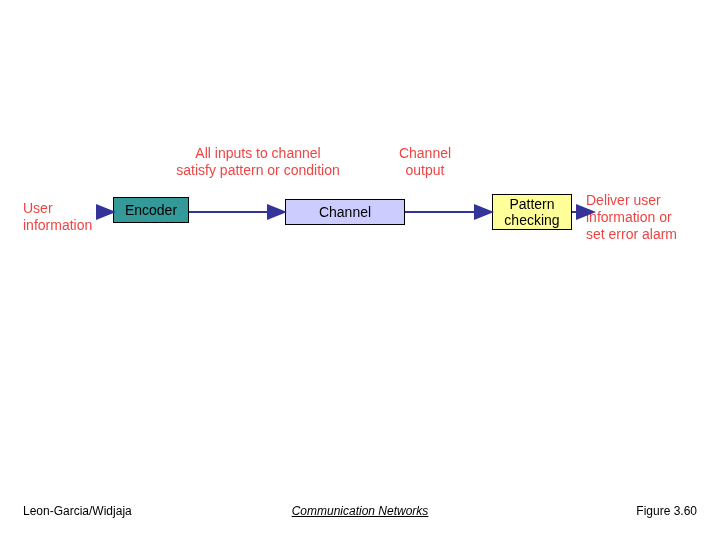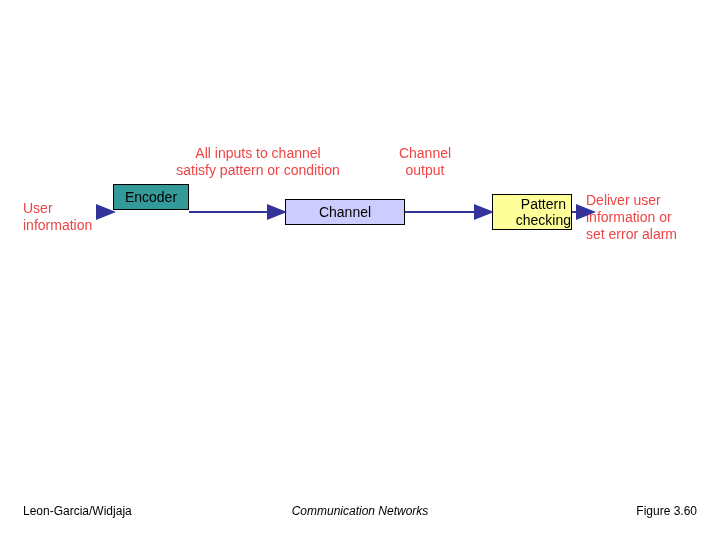--- a/index.html
+++ b/index.html
@@ -46,29 +46,29 @@
 <div class="label" style="left:380px; top:145px; width:90px; text-align:center; white-space:pre-line;">Channel
 output</div>
 
 <div class="label" style="left:23px; top:200px; width:90px; white-space:pre-line;">User
 information</div>
 
 <div class="label" style="left:586px; top:192px; width:120px; white-space:pre-line;">Deliver user
 information or
 set error alarm</div>
 
-<div class="box" style="left:113px; top:184px; width:76px; height:26px; background:#339999;">
+<div class="box" style="left:113px; top:197px; width:76px; height:26px; background:#339999;">
   <span>Encoder</span>
 </div>
 
 <div class="box" style="left:285px; top:199px; width:120px; height:26px; background:#ccccff;">
   <span>Channel</span>
 </div>
 
-<div class="box" style="left:492px; top:194px; width:80px; height:36px; background:#ffff99; white-space:pre-line; text-align:center;justify-content:flex-end;">
+<div class="box" style="left:492px; top:194px; width:80px; height:36px; background:#ffff99; white-space:pre-line; text-align:center;">
   <span>Pattern
 checking</span>
 </div>
 
 <svg class="arrow" style="left:0; top:0;" width="720" height="540">
   <defs>
     <marker id="ah" markerWidth="10" markerHeight="8" refX="8" refY="4" orient="auto">
       <polygon points="0,0 10,4 0,8" fill="#333399"></polygon>
     </marker>
   </defs>
@@ -76,14 +76,14 @@
   <line x1="100" y1="212" x2="112" y2="212" stroke="#333399" stroke-width="2" marker-end="url(#ah)"></line>
 
   <line x1="189" y1="212" x2="283" y2="212" stroke="#333399" stroke-width="2" marker-end="url(#ah)"></line>
 
   <line x1="405" y1="212" x2="490" y2="212" stroke="#333399" stroke-width="2" marker-end="url(#ah)"></line>
 
   <line x1="572" y1="212" x2="592" y2="212" stroke="#333399" stroke-width="2" marker-end="url(#ah)"></line>
 </svg>
 
 <div class="footer" style="left:23px; bottom:22px;">Leon-Garcia/Widjaja</div>
-<div class="footer" style="left:0; right:0; bottom:22px; text-align:center; font-style:italic;">Communication Networks</div>
+<div class="footer" style="left:0; right:0; bottom:22px; text-align:center; font-style:italic;text-decoration:underline;">Communication Networks</div>
 <div class="footer" style="right:23px; bottom:22px;">Figure 3.60</div>
 
 </body></html>

